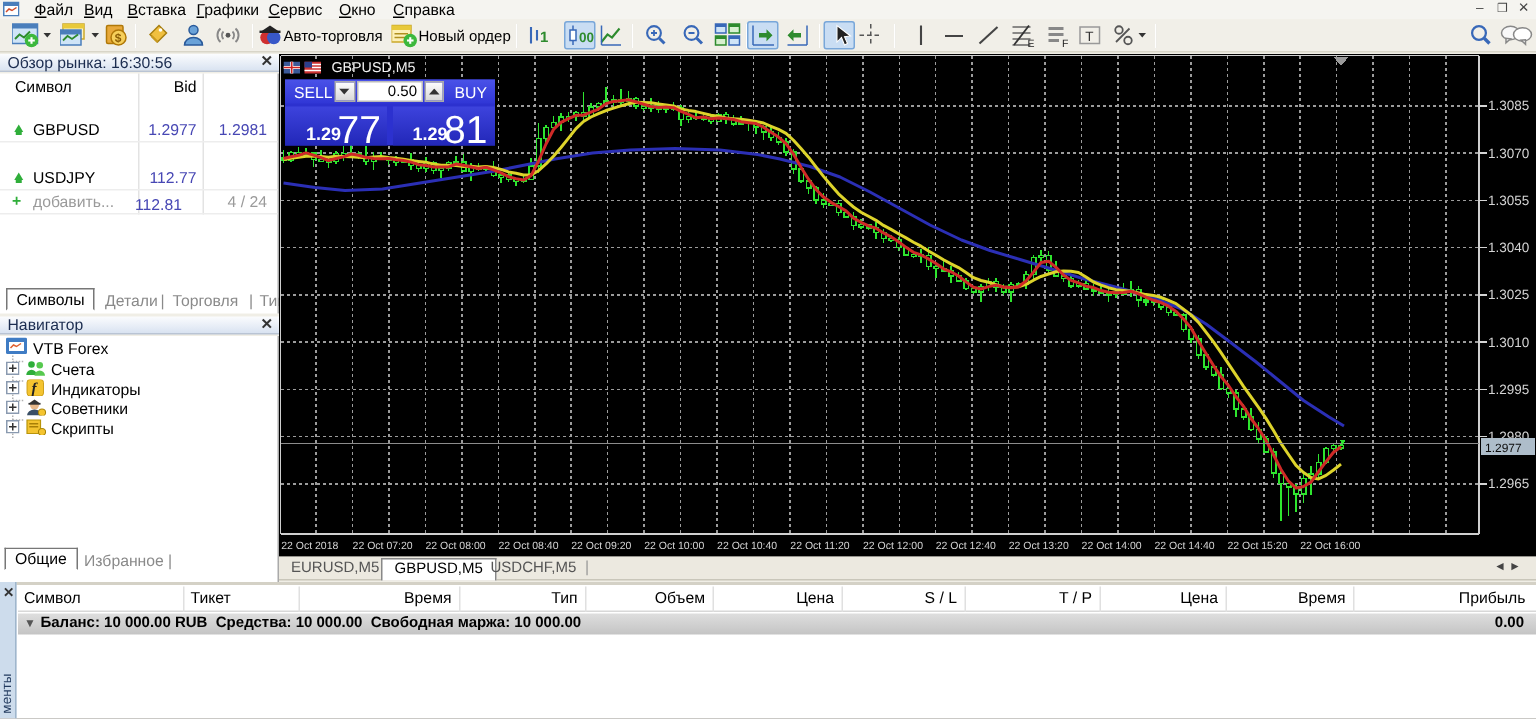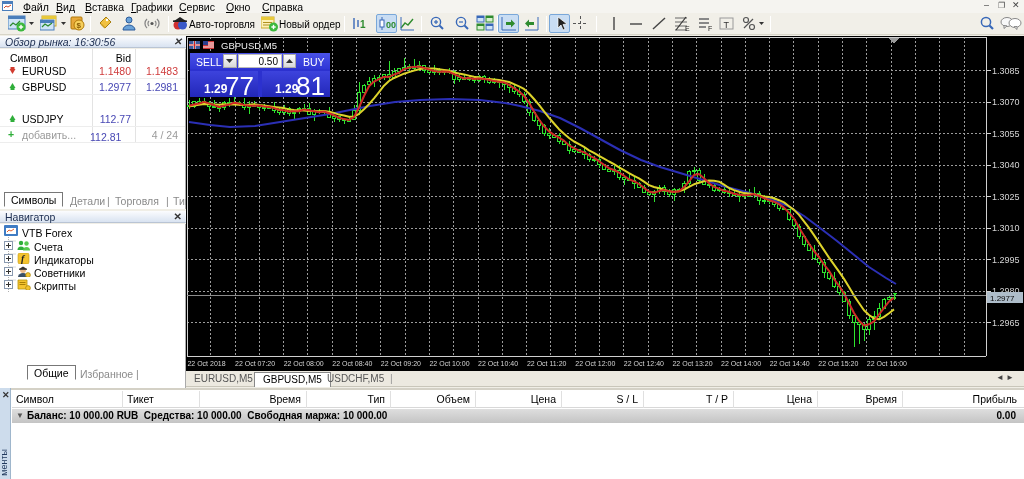--- a/index.html
+++ b/index.html
@@ -226,35 +226,26 @@
         <line x1="11.5" y1="10.5" x2="15" y2="14" stroke="#3868b8" stroke-width="2.2"></line>
       </svg>
       <svg class="tbtn" style="left:1000px" width="22" height="18">
         <ellipse cx="7" cy="7" rx="6" ry="4.5" fill="#f8f8f8" stroke="#888"></ellipse>
         <path d="M4 10.5 l0 3 l3 -2.6 z" fill="#f8f8f8" stroke="#888"></path>
         <ellipse cx="15" cy="8" rx="6" ry="4.5" fill="#fff" stroke="#888"></ellipse>
         <path d="M17 11.5 l0 3 l-3 -2.8 z" fill="#fff" stroke="#888"></path>
       </svg>
     </div>
 
-<div class="ptitle" style="left:0; top:36px; width:186px;font-style:italic;">Обзор рынка: 16:30:56<span class="pclose">✕</span></div>
+<div class="ptitle" style="left:0; top:36px; width:186px;">Обзор рынка: 16:30:56<span class="pclose">✕</span></div>
 <div id="mw">
   <div style="position:absolute;left:10px;top:3px;color:#000">Символ</div>
   <div style="position:absolute;left:0px;top:3px;width:131px;text-align:right;color:#000">Bid</div>
   <div class="colline" style="left:92px;height:94px"></div>
   <div class="colline" style="left:135px;height:94px"></div>
-  <div class="mwrow" style="top:14px">
-        <svg width="9" height="9" style="position:absolute;left:8px;top:3px">
-          <path d="M1.5 3 h6 l-3 5 z" fill="#d23b2f"></path>
-          <path d="M2.5 1 h4 v2 h-4 z" fill="#d23b2f"></path>
-        </svg>
-        <span style="position:absolute;left:22px;top:2px;color:#000">EURUSD</span>
-        <span style="position:absolute;left:40px;top:2px;width:91px;text-align:right;color:#cf3b3b">1.1480</span>
-        <span style="position:absolute;left:90px;top:2px;width:88px;text-align:right;color:#cf3b3b">1.1483</span>
-      </div>
       <div class="mwrow" style="top:30px">
         <svg width="9" height="9" style="position:absolute;left:8px;top:3px">
           <path d="M1.5 6 h6 l-3 -5 z" fill="#2fae3a"></path>
           <path d="M2.5 6 h4 v2 h-4 z" fill="#2fae3a"></path>
         </svg>
         <span style="position:absolute;left:22px;top:2px;color:#000">GBPUSD</span>
         <span style="position:absolute;left:40px;top:2px;width:91px;text-align:right;color:#4747b4">1.2977</span>
         <span style="position:absolute;left:90px;top:2px;width:88px;text-align:right;color:#4747b4">1.2981</span>
       </div>
       <div class="mwrow" style="top:62px">
@@ -336,21 +327,21 @@
         <line x1="2" y1="4.5" x2="7" y2="4.5" stroke="#333"></line>
         <line x1="4.5" y1="2" x2="4.5" y2="7" stroke="#333"></line>
       </svg>
       <svg width="14" height="11" style="position:absolute;left:17px;top:55px">
         <path d="M1 1 h9 v9 h-9 z" fill="#f4c430" stroke="#b8940a" stroke-width="0.8"></path>
         <rect x="2.5" y="3" width="6" height="1" fill="#a87f06"></rect>
         <rect x="2.5" y="5" width="6" height="1" fill="#a87f06"></rect>
         <circle cx="11" cy="9" r="2.4" fill="#f4c430" stroke="#a88408" stroke-width="0.7"></circle>
       </svg>
       <div class="navrow" style="left:34px;top:56px">Скрипты</div>
-  <div class="tabsrow" style="left:0; top:141px; width:186px; height:17px; overflow:hidden;margin-left:24px;">
+  <div class="tabsrow" style="left:0; top:141px; width:186px; height:17px; overflow:hidden;">
     <span class="tab-active" style="position:absolute;left:3px">Общие</span>
     <span style="position:absolute;left:56px;top:3px">Избранное</span>
     <span style="position:absolute;left:112px;top:3px">|</span>
   </div>
 </div>
 
 <div id="chart"><svg width="838" height="335" viewBox="0 0 838 335" shape-rendering="crispEdges">
         <rect x="0" y="0" width="838" height="335" fill="#000000"></rect>
         <g stroke="#9c9c9c" stroke-width="1" stroke-dasharray="2,2">
           <line x1="24.7" y1="1" x2="24.7" y2="320"></line>

